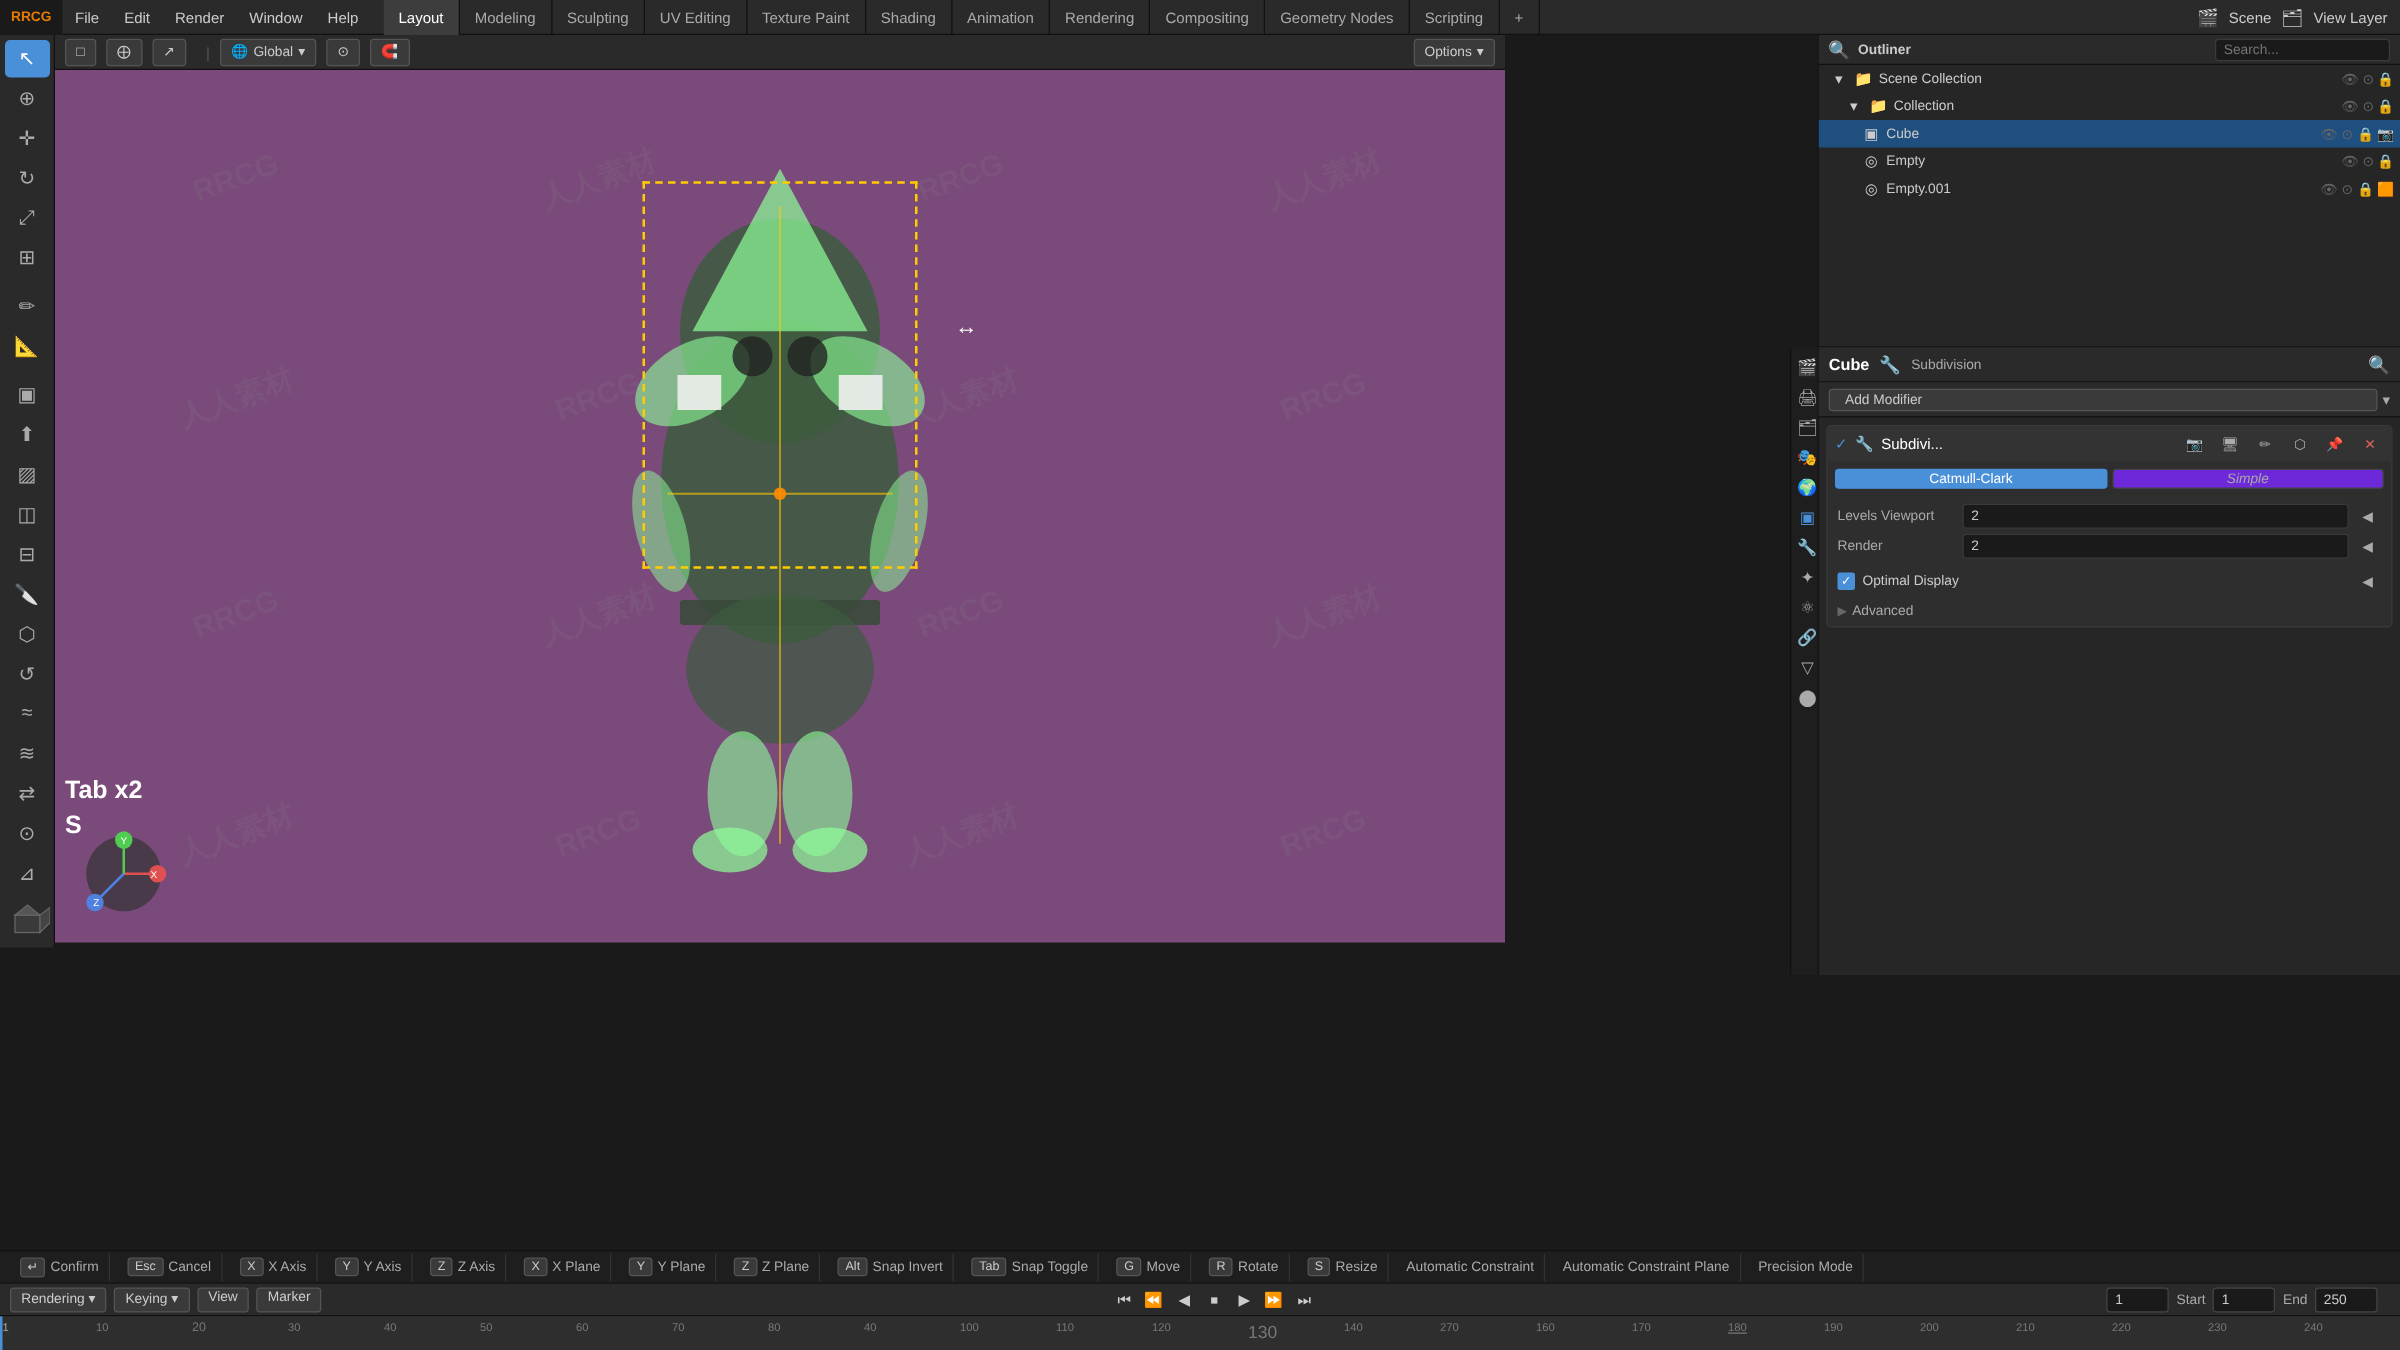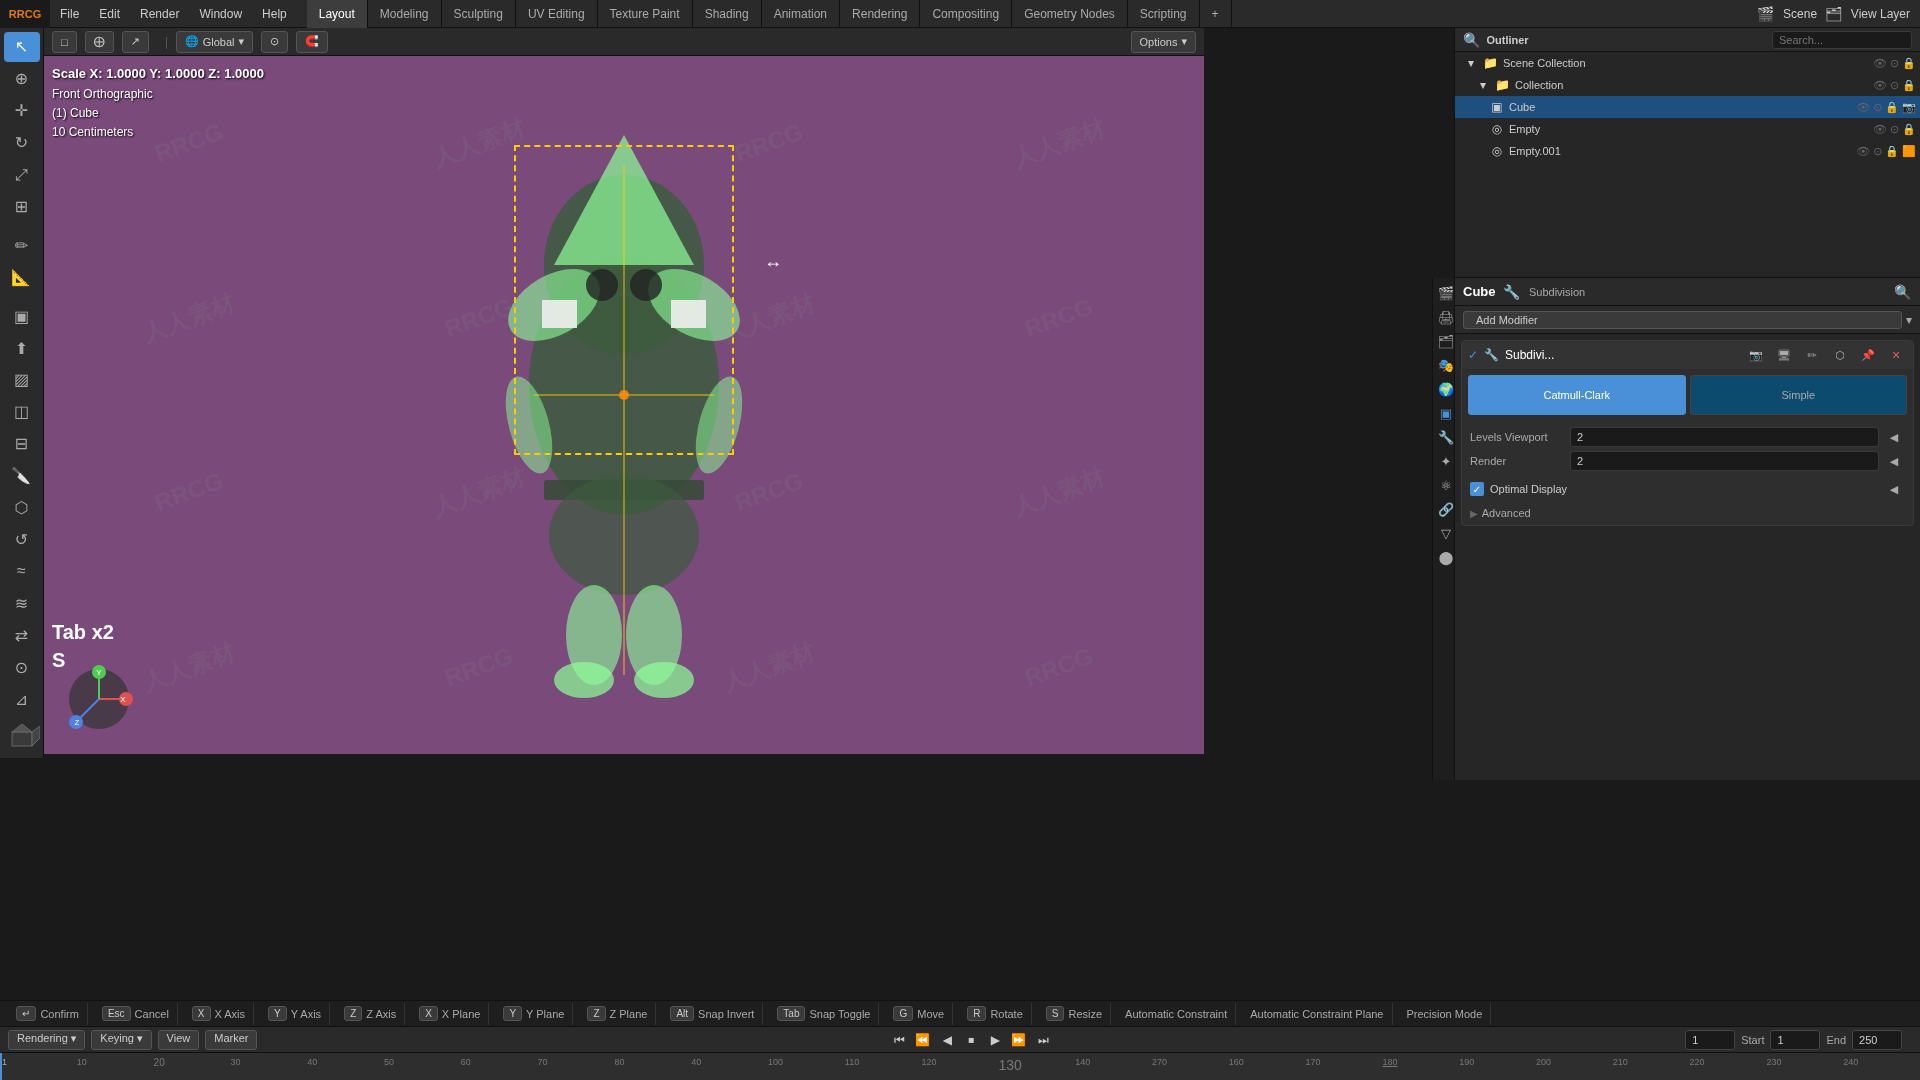--- a/index.html
+++ b/index.html
@@ -90,23 +90,23 @@
     .modifier-add-row { height: 28px; background: #2a2a2a; display: flex; align-items: center; padding: 0 8px; border-bottom: 1px solid #111; }
     .add-modifier-btn { padding: 2px 12px; background: #3a3a3a; border: 1px solid #555; border-radius: 3px; color: #ccc; font-size: 11px; cursor: pointer; flex: 1; text-align: left; }
 
     .modifier-card { background: #2e2e2e; border: 1px solid #3a3a3a; margin: 6px; border-radius: 4px; }
     .modifier-card-header { height: 28px; display: flex; align-items: center; padding: 0 6px; gap: 6px; background: #333; border-radius: 4px 4px 0 0; }
     .modifier-name { font-size: 12px; color: #fff; flex: 1; }
     .modifier-action-btn { width: 22px; height: 20px; display: flex; align-items: center; justify-content: center; border-radius: 3px; cursor: pointer; font-size: 11px; color: #aaa; }
     .modifier-action-btn.close { color: #e06060; }
 
     .modifier-type-row { display: flex; margin: 6px; gap: 4px; }
-    .mod-type-btn { flex: 1; height: 40px; display: flex; align-items: center; justify-content: center; border-radius: 3px; font-size: 11px; cursor: pointer; border: 1px solid #444; }
+    .mod-type-btn { flex: 1; height: 16px; display: flex; align-items: center; justify-content: center; border-radius: 3px; font-size: 11px; cursor: pointer; border: 1px solid #444; }
     .mod-type-btn.active { background: #4a90d9; color: #fff; border-color: #4a90d9; }
-    .mod-type-btn:not(.active) { background: #0c4a6e; color: #aaa; }
+    .mod-type-btn:not(.active) { background: #6d28d9; color: #aaa; font-style: italic; }
 
     .modifier-fields { padding: 4px 8px; }
     .field-row { height: 24px; display: flex; align-items: center; }
     .field-label { width: 100px; font-size: 11px; color: #aaa; }
     .field-value { flex: 1; height: 20px; background: #1a1a1a; border: 1px solid #3a3a3a; border-radius: 3px; display: flex; align-items: center; padding: 0 6px; font-size: 11px; color: #ccc; cursor: pointer; }
 
     .checkbox-row { height: 24px; display: flex; align-items: center; padding: 0 8px; gap: 6px; }
     .checkbox-box { width: 14px; height: 14px; background: #4a90d9; border-radius: 2px; display: flex; align-items: center; justify-content: center; font-size: 10px; color: #fff; }
     .checkbox-label { font-size: 11px; color: #ccc; }
 
@@ -249,26 +249,20 @@
     <div class="wm-cell">RRCG</div>
       <div class="wm-cell">人人素材</div>
       <div class="wm-cell">RRCG</div>
       <div class="wm-cell">人人素材</div>
     <div class="wm-cell">人人素材</div>
       <div class="wm-cell">RRCG</div>
       <div class="wm-cell">人人素材</div>
       <div class="wm-cell">RRCG</div>
   </div>
 
-  <div class="viewport-info">
-    <div style="font-size:13px; font-weight:bold;">Scale X: 1.0000  Y: 1.0000  Z: 1.0000</div>
-    <div>Front Orthographic</div>
-    <div>(1) Cube</div>
-    <div>10 Centimeters</div>
-  </div>
 
   <div id="character-container">
     <svg id="char-svg" viewBox="0 0 300 600" xmlns="http://www.w3.org/2000/svg">
 
       <ellipse cx="150" cy="280" rx="95" ry="130" fill="#3d5a3e" opacity="0.85"></ellipse>
 
       <ellipse cx="150" cy="160" rx="80" ry="90" fill="#3d5a3e" opacity="0.85"></ellipse>
 
       <polygon points="150,30 220,160 80,160" fill="#8eff99" opacity="0.7"></polygon>
 

